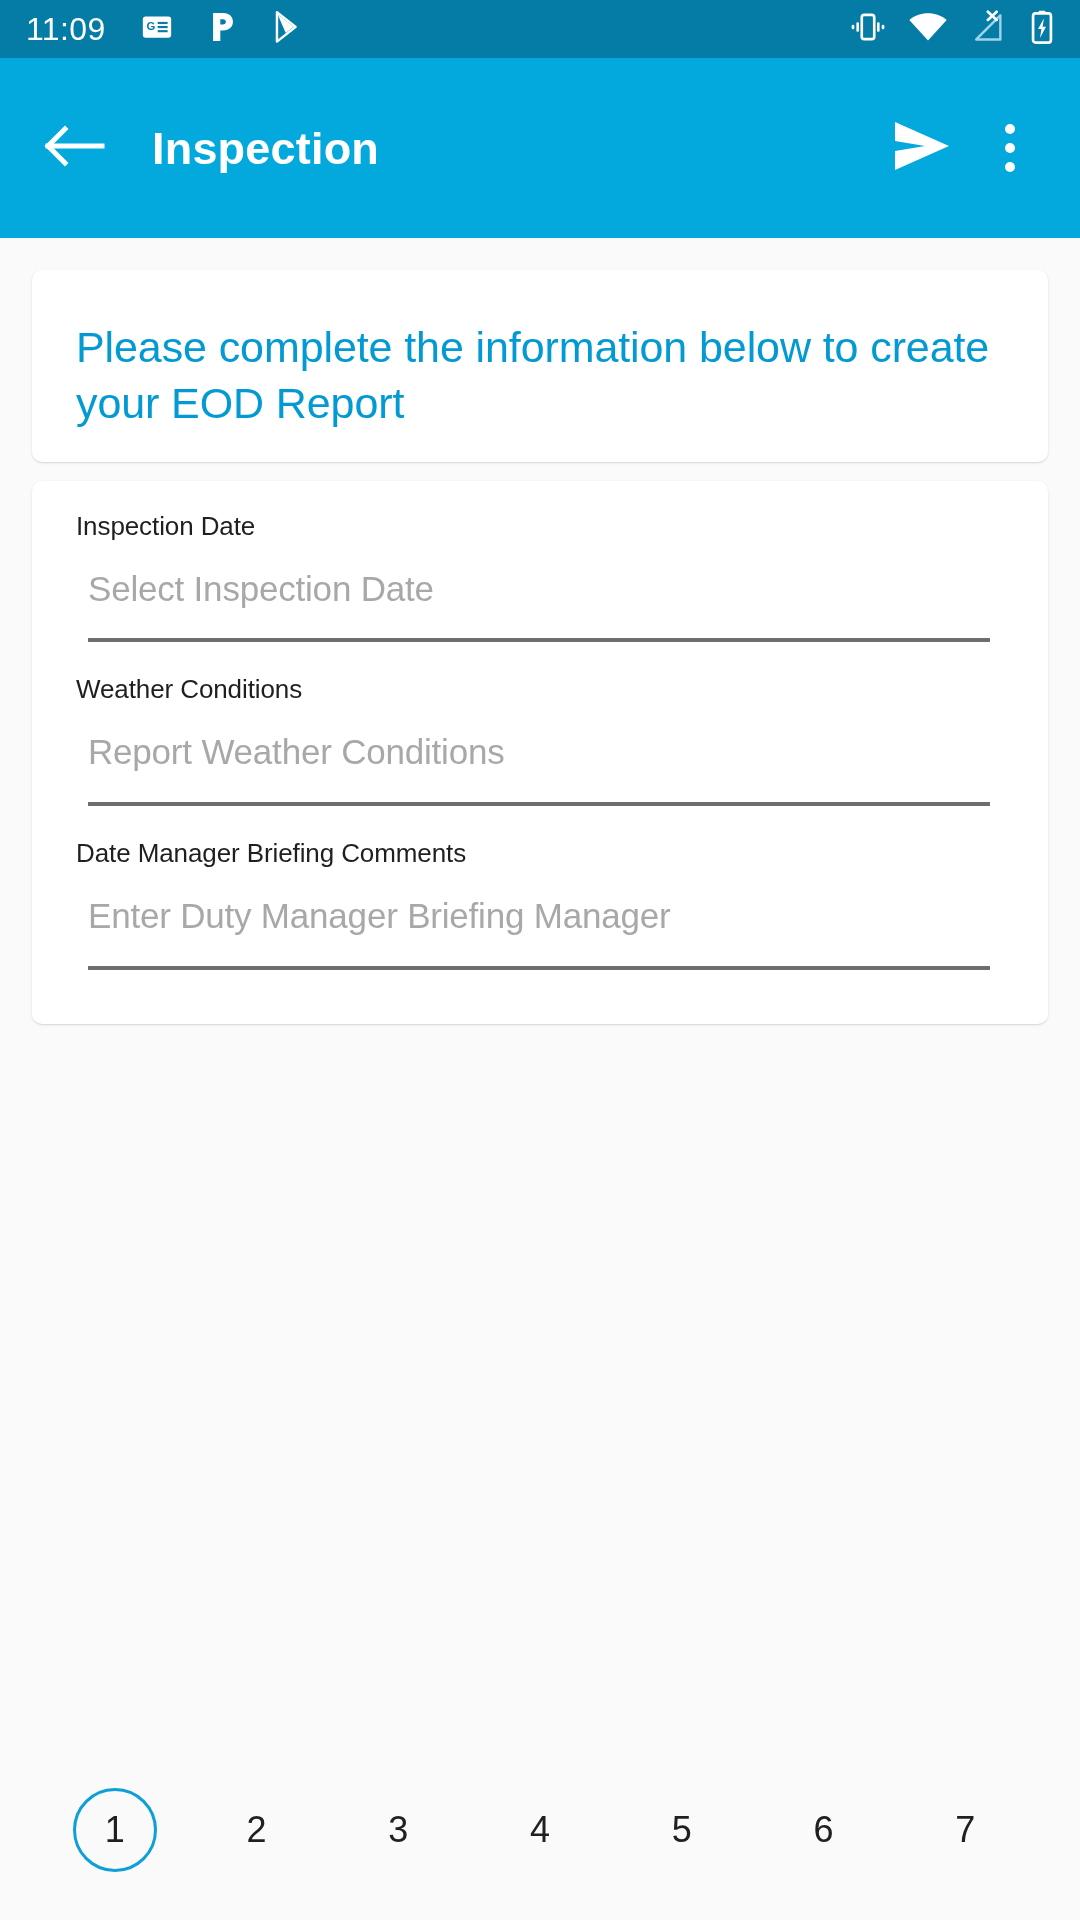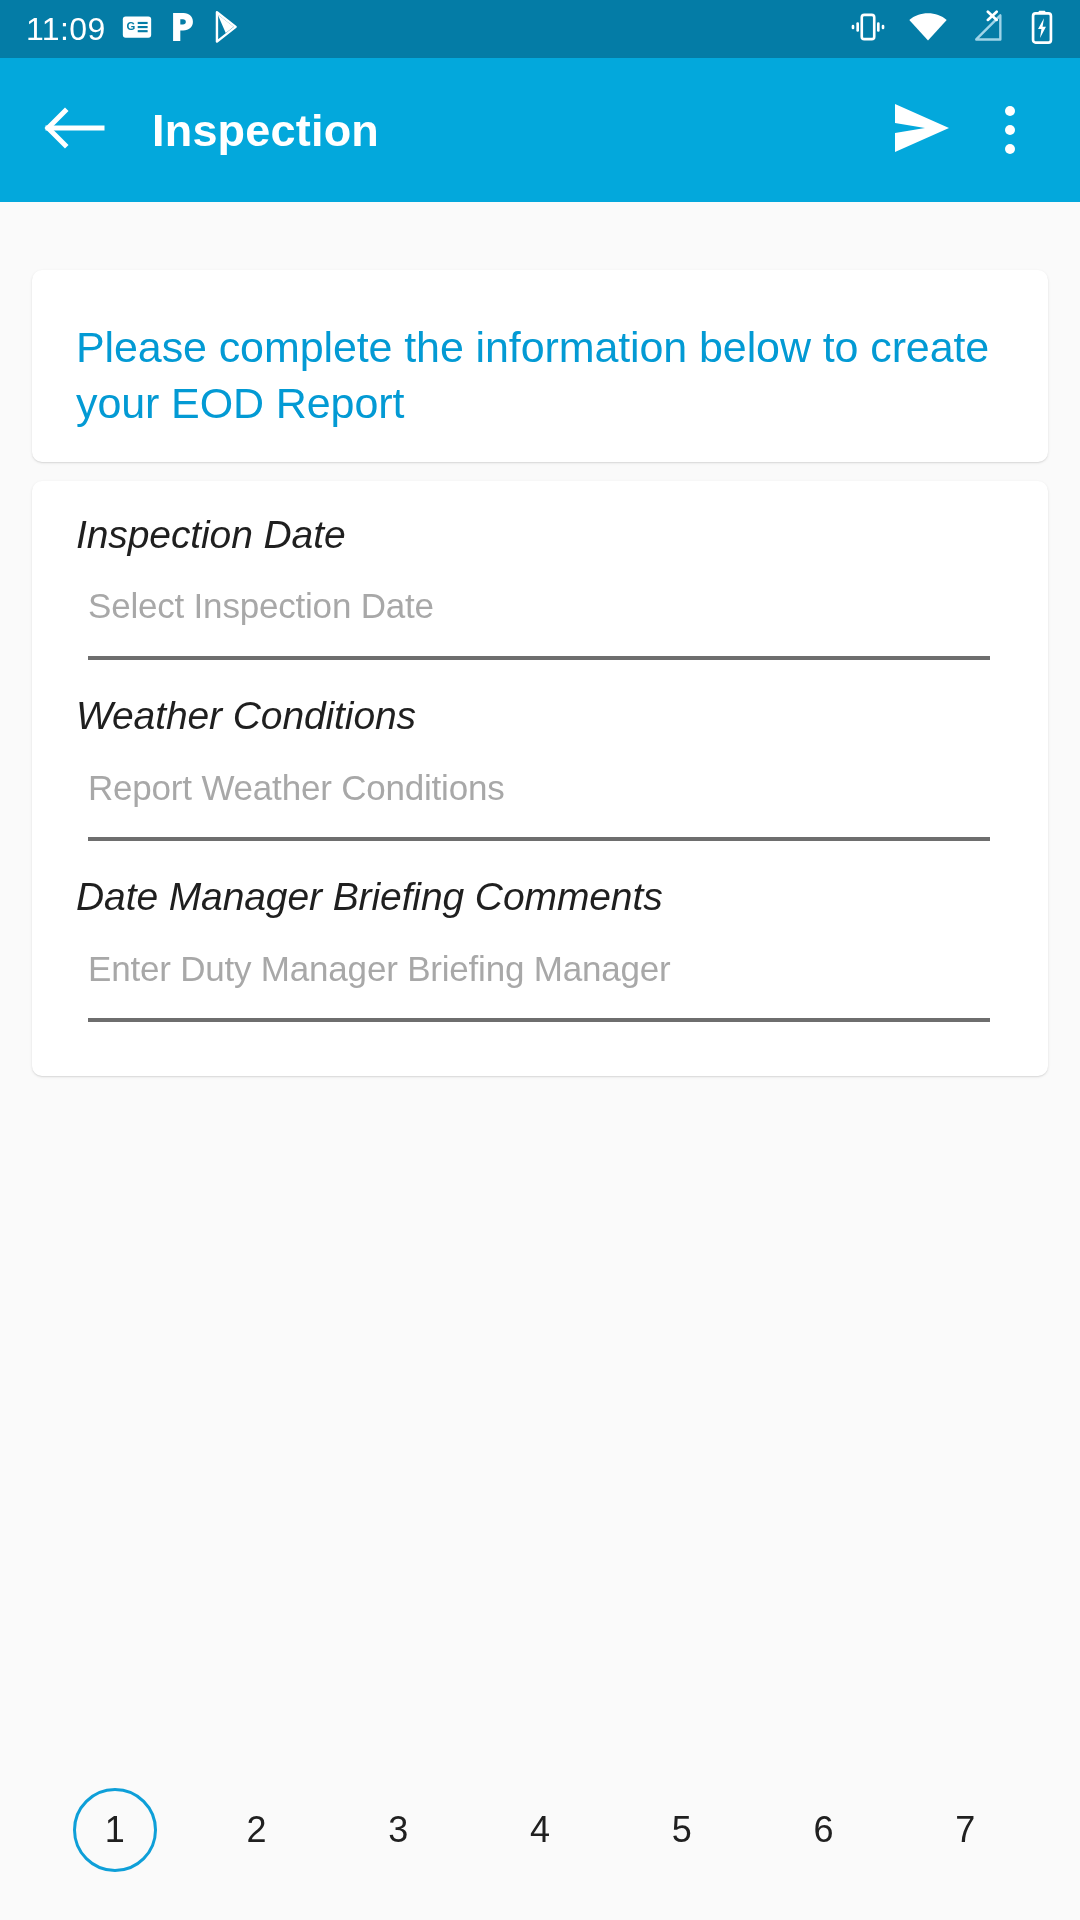--- a/index.html
+++ b/index.html
@@ -20,42 +20,42 @@
     height: 58px;
     background: #047ca6;
     display: flex;
     align-items: center;
     padding: 0 26px;
     box-sizing: border-box;
   }
   #status-left {
     display: flex;
     align-items: center;
-    gap: 14px;
+    gap: 34px;
     flex: 1;
     text-align: center;
   }
   #status-clock {
     color: #ffffff;
     font-size: 32px;
     letter-spacing: 0.4px;
     line-height: 1;
   }
   #status-right {
     display: flex;
     align-items: center;
     gap: 22px;
   }
   .sb-icon {
     display: block;
   }
 
   
   #app-bar {
-    height: 144px;
+    height: 180px;
     background: #03a8dc;
     display: flex;
     align-items: center;
     padding: 0 34px 0 40px;
     box-sizing: border-box;
   }
   #back-button {
     width: 70px;
     height: 70px;
     display: flex;
@@ -137,25 +137,24 @@
 
   #form-card {
     margin-top: 19px;
     padding: 28px 44px 46px 44px;
     box-sizing: border-box;
   }
   .field {
     margin-bottom: 8px;
   }
   .field-label {
-    font-size: 39px;
+    font-size: 26px;
     color: #1f1f1f;
     line-height: 1.35;
     letter-spacing: -0.1px;
-    font-style: italic;
   }
   .field-input {
     margin-top: 26px;
     margin-left: 12px;
     margin-right: 14px;
     padding-bottom: 30px;
     border-bottom: 4px solid #6e6e6e;
     font-size: 35px;
     color: #a8a8a8;
     line-height: 1.1;

